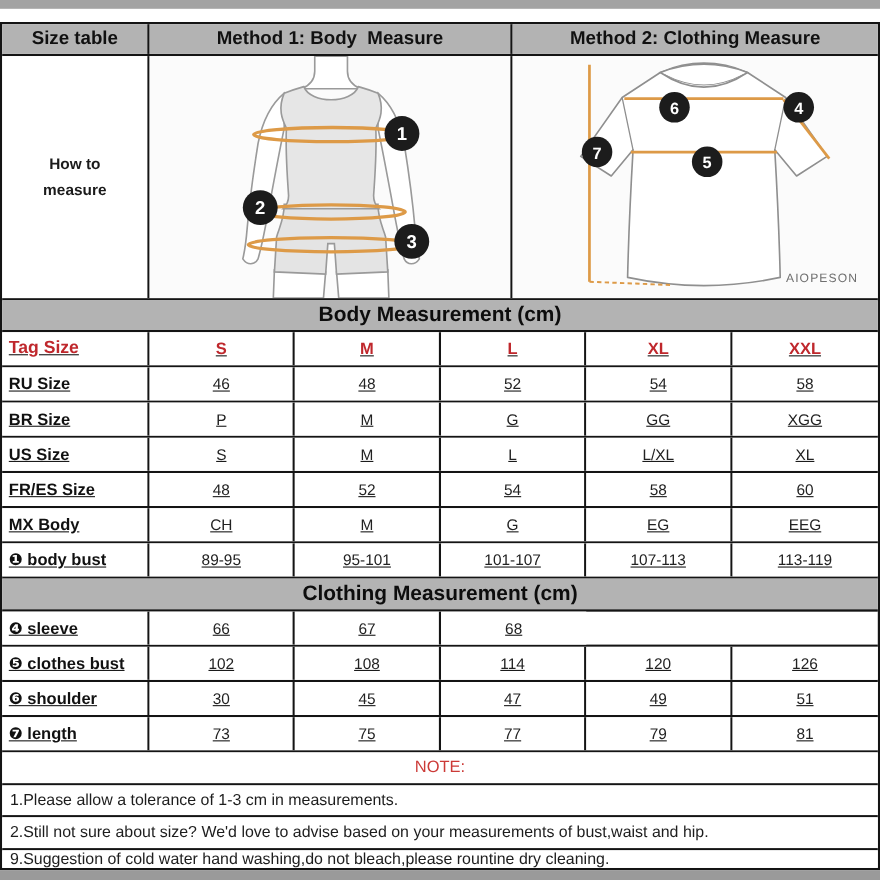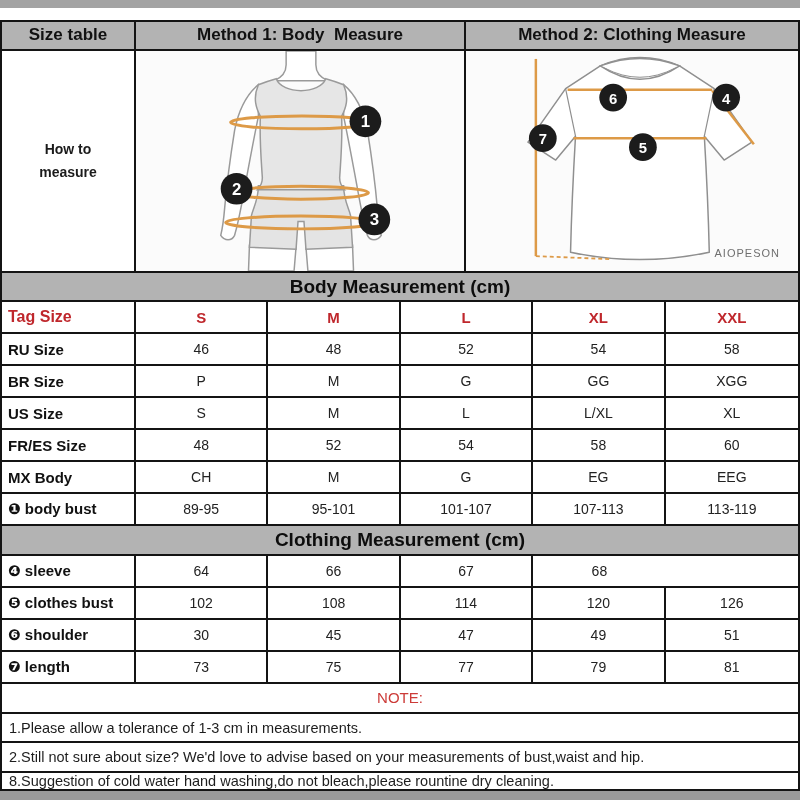--- a/index.html
+++ b/index.html
@@ -34,21 +34,21 @@
     position:absolute;right:18px;bottom:12px;color:#6f6f6f;
     font-family:Liberation Sans, sans-serif;font-size:11px;letter-spacing:1px;
   }
   .band{
     height:28px;background:#b3b3b3;border-bottom:2px solid #141414;
     display:flex;align-items:center;justify-content:center;
     font-weight:bold;font-size:19px;color:#0d0d0d;
   }
   .trow{
     display:grid;grid-template-columns:134px repeat(5,1fr);
-    height:30px;border-bottom:2px solid #141414;align-items:stretch;
+    height:30px;border-bottom:2px solid #141414;align-items:stretch;text-decoration:underline;
   }
   .trow:last-child{border-bottom:2px solid #141414;}
   .tcell{
     border-right:2px solid #141414;display:flex;align-items:center;justify-content:center;
     font-size:14px;color:#222;background:#fff;
   }
   .tcell:last-child{border-right:none;}
   .tcell.lbl{justify-content:flex-start;padding-left:6px;font-weight:bold;font-size:15px;color:#111;}
   .trow.redrow .tcell{color:#bf272c;font-weight:bold;font-size:15px;}
   .trow.redrow .tcell.lbl{color:#bf272c;font-size:16px;}
@@ -213,21 +213,20 @@
         <div class="tcell">107-113</div>
         <div class="tcell">113-119</div>
       </div>
     </div>
 
     <div class="band">Clothing Measurement (cm)</div>
 
     <div>
       <div class="trow">
         <div class="tcell lbl">❹ sleeve</div>
-        <div class="tcell">64</div>
         <div class="tcell">66</div>
         <div class="tcell">67</div>
         <div class="tcell">68</div>
       </div>
       <div class="trow">
         <div class="tcell lbl">❺ clothes bust</div>
         <div class="tcell">102</div>
         <div class="tcell">108</div>
         <div class="tcell">114</div>
         <div class="tcell">120</div>
@@ -247,18 +246,18 @@
         <div class="tcell">75</div>
         <div class="tcell">77</div>
         <div class="tcell">79</div>
         <div class="tcell">81</div>
       </div>
     </div>
 
     <div class="note-hdr">NOTE:</div>
     <div class="note">1.Please allow a tolerance of 1-3 cm in measurements.</div>
     <div class="note">2.Still not sure about size? We'd love to advise based on your measurements of bust,waist and hip.</div>
-    <div class="note">8.Suggestion of cold water hand washing,do not bleach,please rountine dry cleaning.</div>
+    <div class="note">9.Suggestion of cold water hand washing,do not bleach,please rountine dry cleaning.</div>
 
   </div>
 
   <div class="strip bottom"></div>
 </div>
 
 </body></html>

